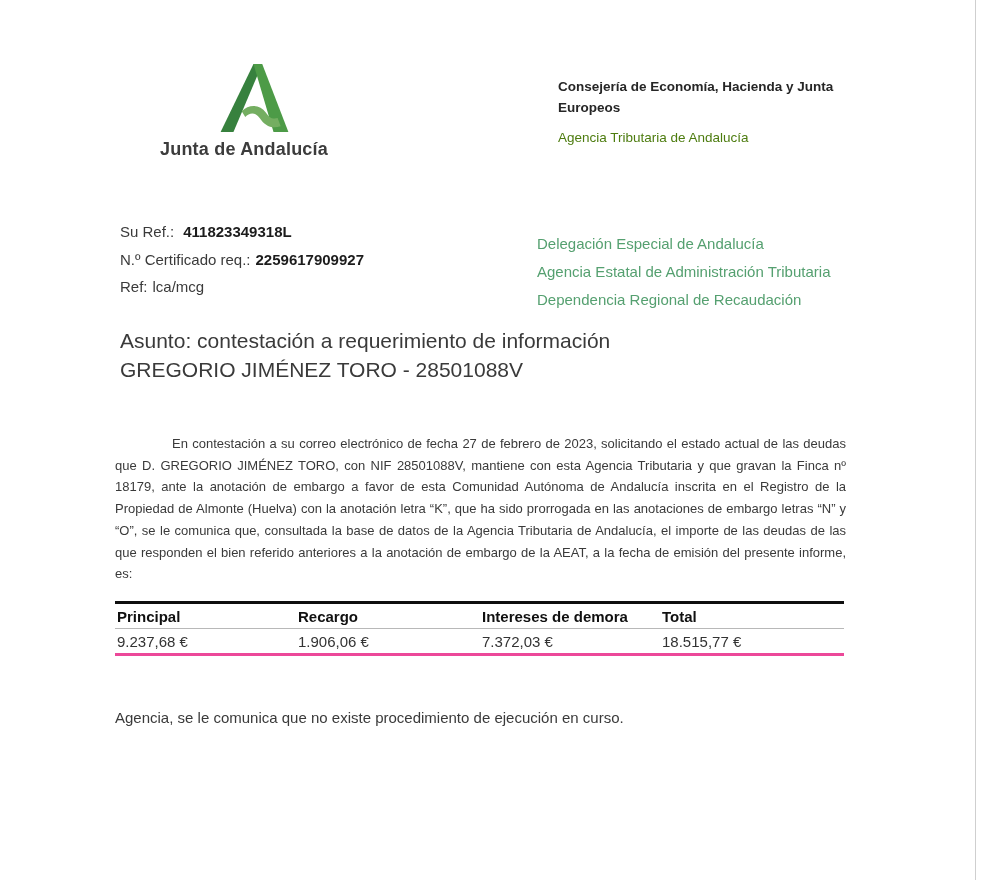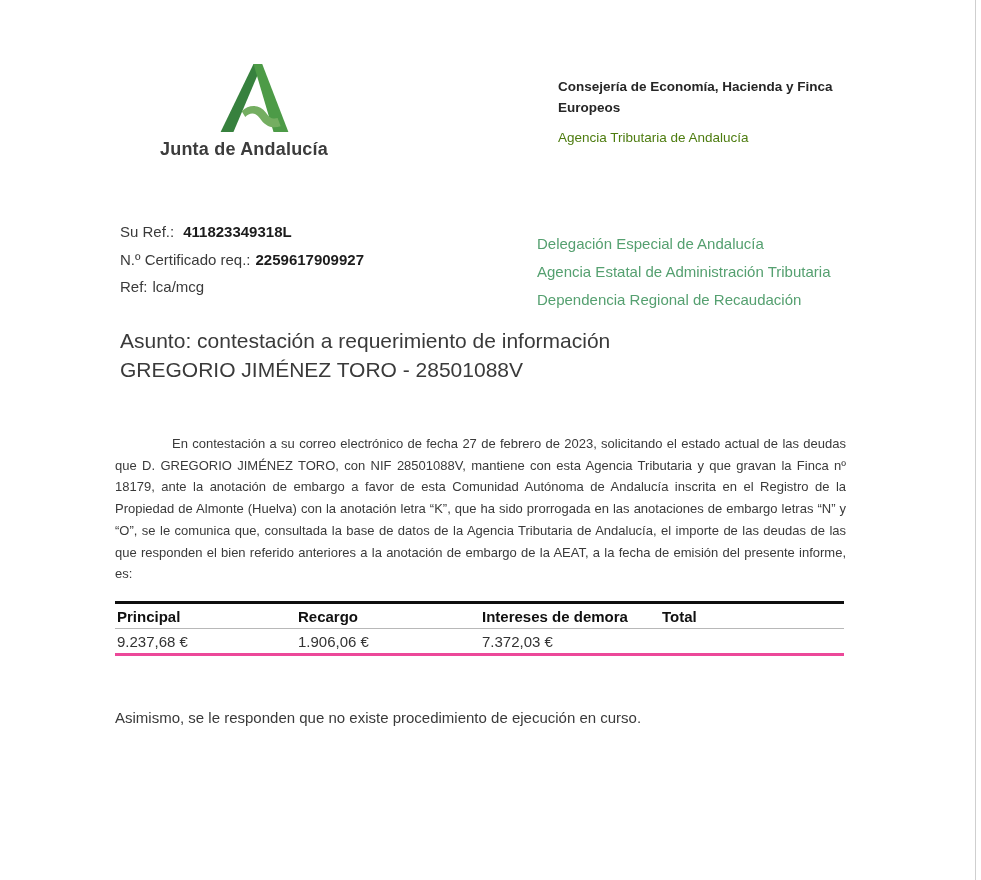--- a/index.html
+++ b/index.html
@@ -68,21 +68,21 @@
   <div class="logo-block">
     <svg class="logo-svg" width="76" height="76" viewBox="0 0 74 74" xmlns="http://www.w3.org/2000/svg">
       <polygon points="36.5,4 45,4 17,70 4.5,70" fill="#37813e"></polygon>
       <polygon points="36.5,4 45,4 70.5,70 56,70" fill="#4d9b47"></polygon>
       <path d="M25,50 C32,42.5 43,43 48.5,51 C51.5,55.5 54.5,58 60,56.5 L63,64.5 C54,67.5 47.5,64 42.5,56.5 C38.5,50.5 32.5,51 28.5,55.5 Z" fill="#74ae61"></path>
     </svg>
     <div class="brand">Junta de Andalucía</div>
   </div>
 
   <div class="org-block">
-    <div class="org-dept">Consejería de Economía, Hacienda y Finca Europeos</div>
+    <div class="org-dept">Consejería de Economía, Hacienda y Junta Europeos</div>
     <div class="org-agency">Agencia Tributaria de Andalucía</div>
   </div>
 
   <div class="refs">
     <div>
       <span>Su Ref.:</span><span class="val gap-wide">411823349318L</span>
     </div>
     <div>
       <span>N.º Certificado req.:</span><span class="val gap-narrow">2259617909927</span>
     </div>
@@ -108,18 +108,19 @@
     <div class="t-row t-head">
       <div class="t-cell">Principal</div>
       <div class="t-cell">Recargo</div>
       <div class="t-cell">Intereses de demora</div>
       <div class="t-cell">Total</div>
     </div>
     <div class="t-row t-body">
       <div class="t-cell">9.237,68 €</div>
       <div class="t-cell">1.906,06 €</div>
       <div class="t-cell">7.372,03 €</div>
+      <div class="t-cell">18.515,77 €</div>
     </div>
   </div>
 
-  <p class="closing">Asimismo, se le responden que no existe procedimiento de ejecución en curso.</p>
+  <p class="closing">Agencia, se le comunica que no existe procedimiento de ejecución en curso.</p>
 
 </div>
 
 </body></html>

